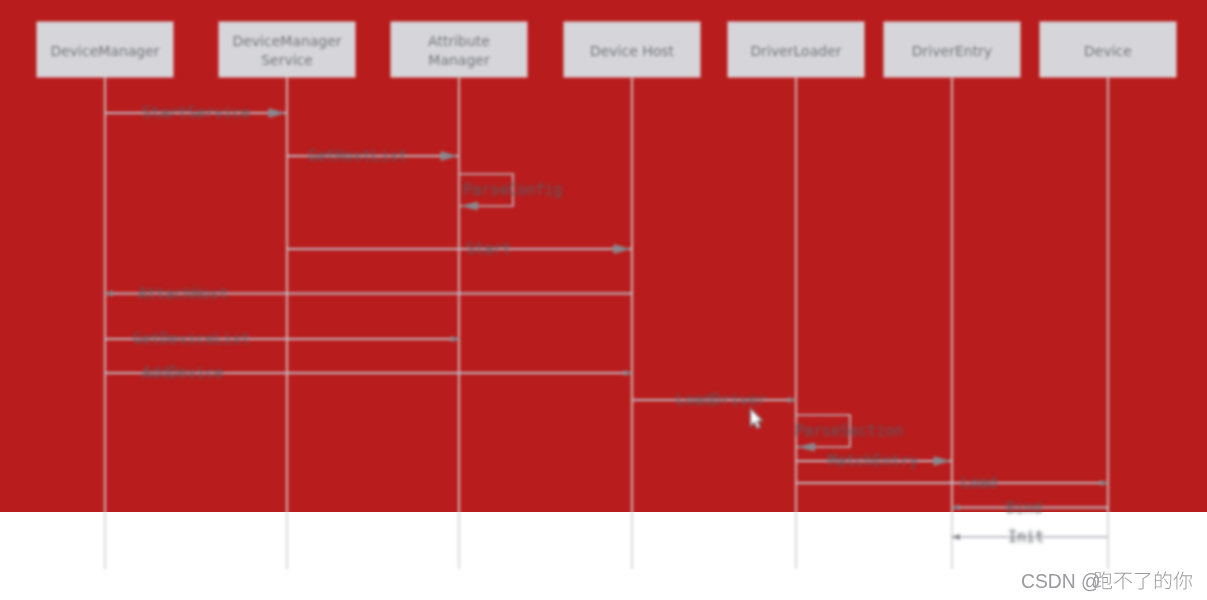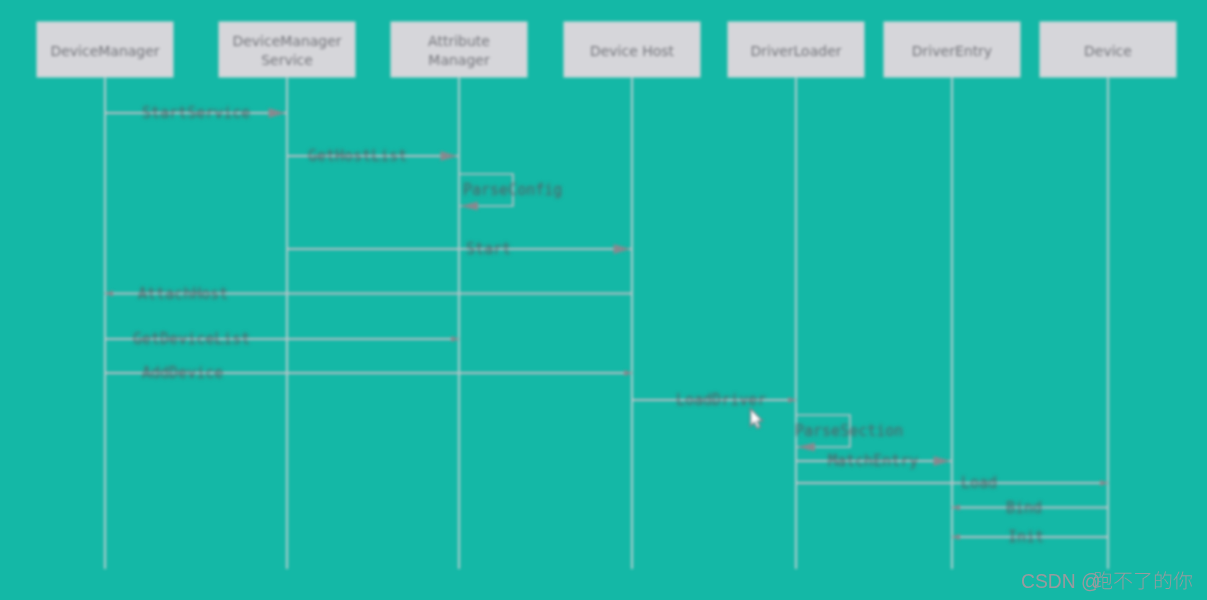--- a/index.html
+++ b/index.html
@@ -2,21 +2,21 @@
 <html><head>
 <meta charset="utf-8">
 <title>Sequence Diagram</title>
 <style>
   html,body{margin:0;padding:0;}
   body{
     width:1207px;height:600px;overflow:hidden;
     background:#ffffff;
     font-family:"Liberation Sans",sans-serif;
   }
-  #stage{position:relative;width:1207px;height:600px;background:#14b8a6;text-align:center;}
+  #stage{position:relative;width:1207px;height:512px;background:#b91c1c;text-align:center;}
   #blurwrap{position:absolute;left:0;top:0;width:1207px;height:600px;filter:blur(1.6px);}
   svg#diagram{position:absolute;left:0;top:0;}
   svg#overlay{position:absolute;left:0;top:0;filter:blur(1.8px);}
   svg#wm{position:absolute;left:0;top:0;}
 </style>
 </head>
 <body>
 
 <div id="stage">
   <div id="blurwrap">

